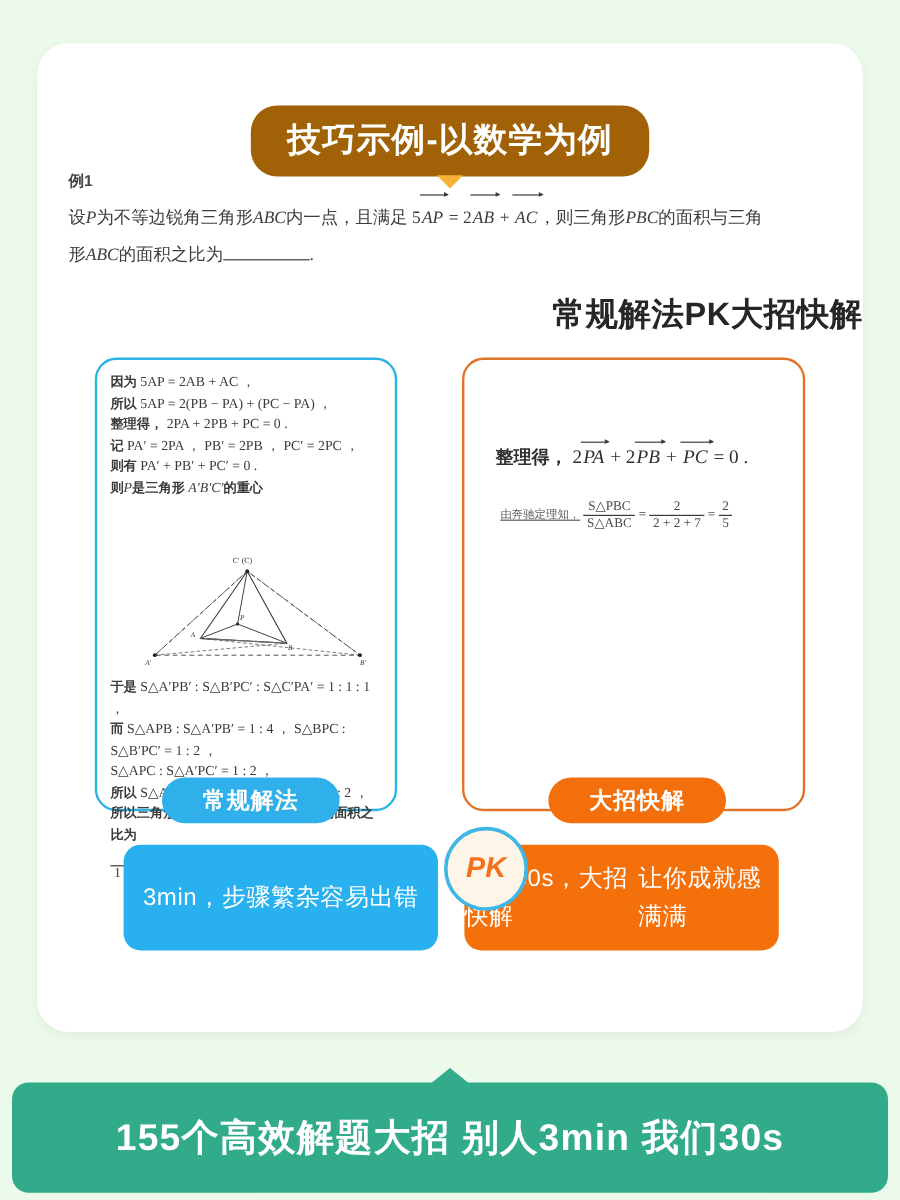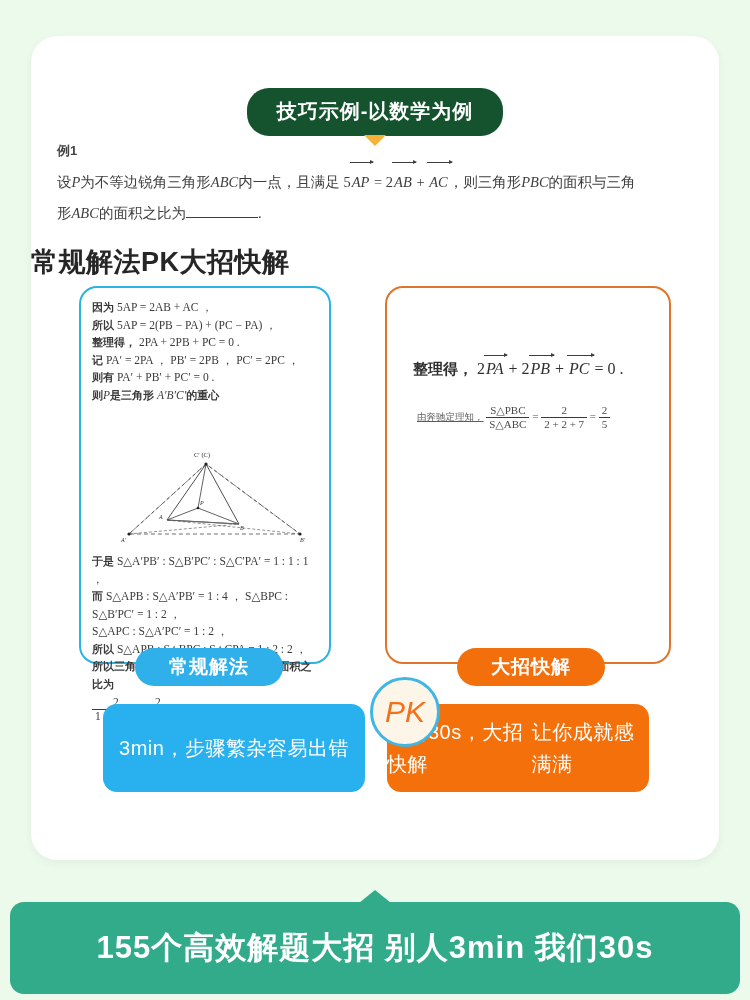--- a/index.html
+++ b/index.html
@@ -14,22 +14,22 @@
   
   #card{
     position:absolute; left:31px; top:36px; width:688px; height:824px;
     background:#ffffff; border-radius:26px;
     box-shadow:0 3px 10px rgba(0,0,0,.05);
   }
 
   
   #pill-wrap{ position:absolute; left:0; top:52px; width:688px; text-align:center; }
   #pill{
-    display:inline-block; background:#14532d; color:#ffffff;
-    font-size:20px; font-weight:bold; letter-spacing:1px;
+    display:inline-block; background:#a16207; color:#ffffff;
+    font-size:28px; font-weight:bold; letter-spacing:1px;
     padding:10px 30px 11px; border-radius:22px; position:relative;
   }
   #pill-tail{
     position:absolute; left:50%; bottom:-10px; margin-left:-11px;
     width:0;height:0;border-left:11px solid transparent;
     border-right:11px solid transparent;border-top:11px solid #f7b135;
   }
 
   
   #example{ position:absolute; left:26px; top:106px; width:640px; color:#3b3b3b; }
@@ -46,26 +46,26 @@
   }
   .vec::before{
     content:""; position:absolute; right:-4px; top:-7.5px;
     border-left:4px solid #3d3d3d;
     border-top:2.5px solid transparent;border-bottom:2.5px solid transparent;
   }
   .blankline{ display:inline-block; width:72px; border-bottom:1px solid #3d3d3d; }
 
   
   #pk-title{
-    position:absolute; left:0; top:208px; width:688px; text-align:left;
+    position:absolute; left:0; top:208px; width:688px; text-align:right;
     font-size:27px; font-weight:bold; color:#262626; letter-spacing:.5px;
   }
 
   
-  #boxes{ position:absolute; left:0; top:250px; width:611px; height:380px; }
+  #boxes{ position:absolute; left:0; top:262px; width:611px; height:380px; }
   .cbox{ position:absolute; top:0; height:378px; border-radius:18px; background:#fff; }
   #box-left { left:48px;  width:252px; border:2px solid #2bb3e3; }
   #box-right{ left:354px; width:286px; border:2px solid #e0742a; }
 
   .sol{
     position:absolute; left:11px; top:11px; right:9px;
     font-family:"Liberation Serif","DejaVu Serif",serif;
     font-size:11.5px; line-height:17.5px; color:#3a3a3a;
   }
   .sol .cn{ font-family:"Liberation Sans",sans-serif; font-weight:bold; font-size:11px; }
@@ -76,21 +76,21 @@
   .frac .d{ display:block; border-top:1px solid #3a3a3a; padding:0 3px; }
 
   
   #figure{ position:absolute; left:14px; top:160px; width:222px; height:95px; }
 
   
   #pk-badge{
     position:absolute; left:339px; top:391px; width:70px; height:70px;
     border-radius:50%; background:#fdf6e8; border:3px solid #3fb6e3;
     display:flex; align-items:center; justify-content:center;
-    color:#f4701b; font-size:30px; font-weight:normal; font-style:italic;
+    color:#f4701b; font-size:24px; font-weight:bold; font-style:italic;
     z-index:5;
     text-align:center;
   }
 
   
   #right-eq{
     position:absolute; left:26px; top:72px; right:14px;
     font-family:"Liberation Serif","DejaVu Serif",serif;
     font-size:16px; color:#2f2f2f;
   }

